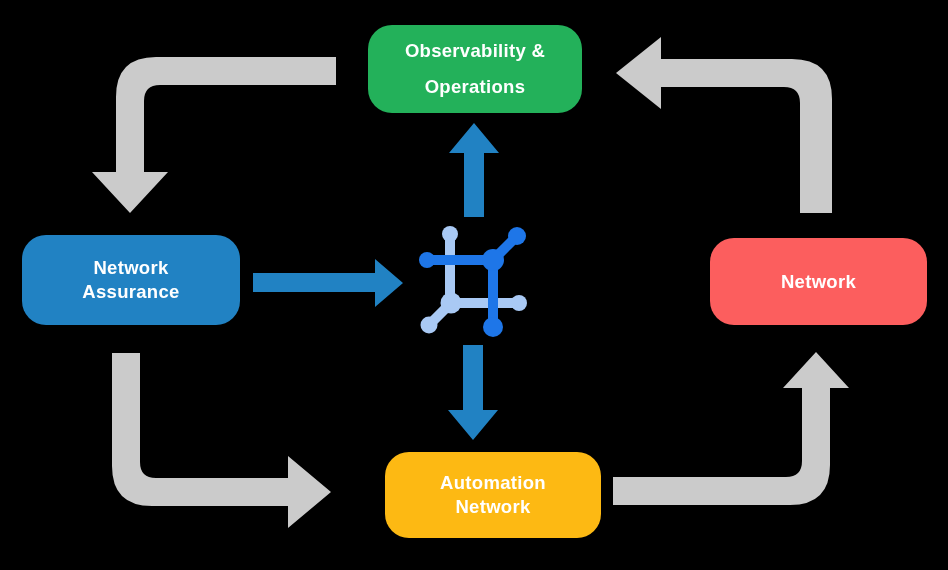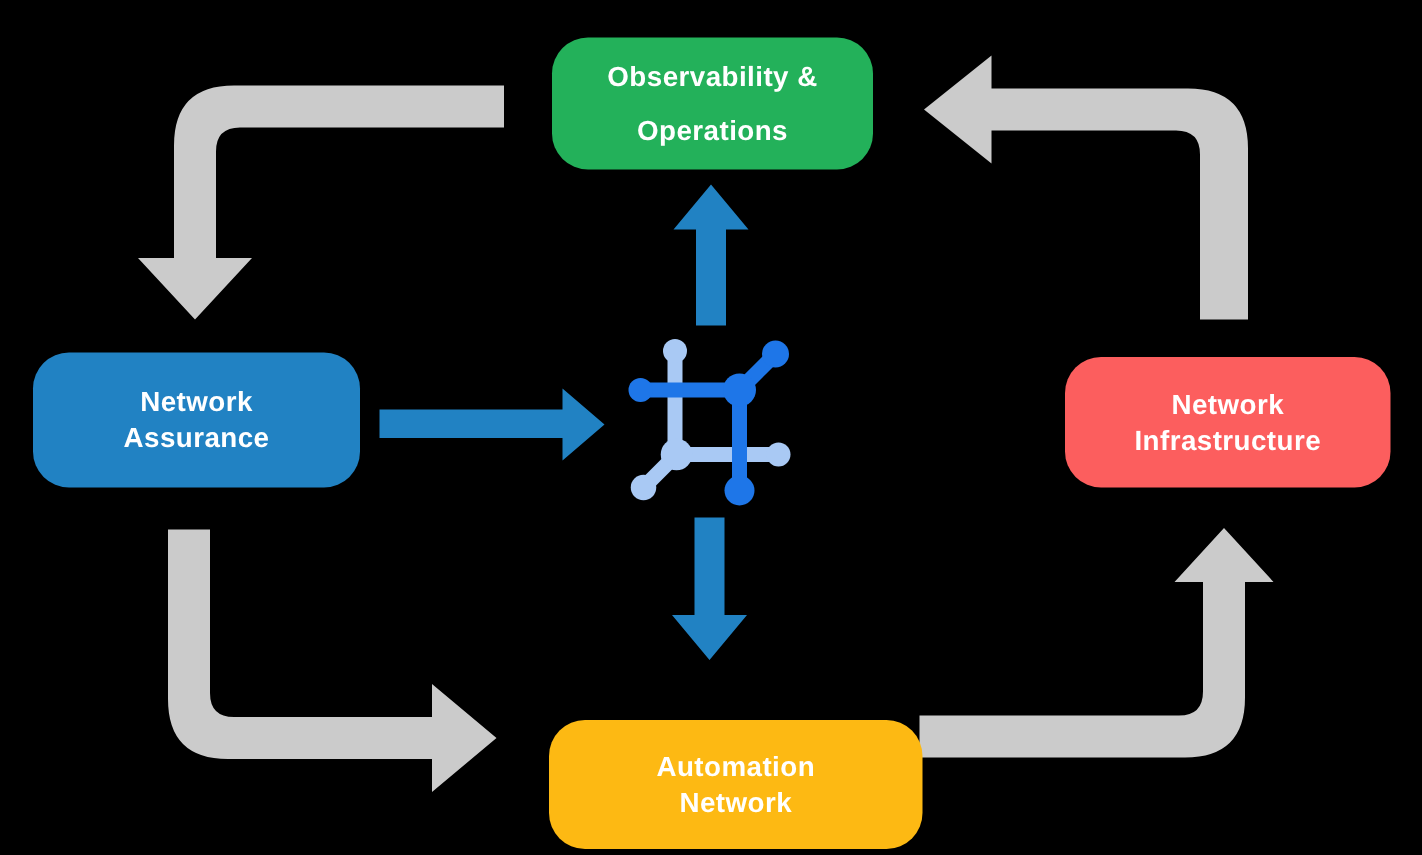--- a/index.html
+++ b/index.html
@@ -25,21 +25,21 @@
     color: #ffffff;
     font-size: 18.5px;
     font-weight: 700;
     line-height: 24px;
     letter-spacing: 0.3px;
     text-align: center;
   }
   .node-observability { left: 368px; top: 25px;  width: 214px; height: 88px; gap: 12px; }
   .node-operations    { left: 22px;  top: 235px; width: 218px; height: 90px; }
   .node-infrastructure{ left: 710px; top: 238px; width: 217px; height: 87px; }
-  .node-automation    { left: 366px; top: 452px; width: 249px; height: 86px; margin-top: 28px; }
+  .node-automation    { left: 385px; top: 452px; width: 216px; height: 86px; }
 </style>
 </head>
 <body>
 
 <div class="canvas" style="background-color: rgb(0, 0, 0);">
 
   <svg class="layer" width="948" height="570" viewBox="0 0 948 570">
 
     <path d="M336,57 L156,57 Q116,57 116,97 L116,172 L92,172 L130,213 L168,172 L144,172 L144,101 Q144,85 160,85 L336,85 Z" fill="#cbcbcb"></path>
     <path d="M616,73 L661,37 L661,59 L792,59 Q832,59 832,99 L832,213 L800,213 L800,103 Q800,87 784,87 L661,87 L661,109 Z" fill="#cbcbcb"></path>
@@ -80,21 +80,20 @@
     <span>Operations</span>
   </div>
 
   <div class="node node-operations" style="background-color: rgb(33, 130, 195);">
     <span>Network</span>
     <span>Assurance</span>
   </div>
 
   <div class="node node-infrastructure" style="background-color: rgb(252, 94, 94);">
     <span>Network</span>
-    <span>Infrastructure</span>
   </div>
 
   <div class="node node-automation" style="background-color: rgb(253, 185, 19);">
     <span>Automation</span>
     <span>Network</span>
   </div>
 
 </div>
 
 </body></html>

